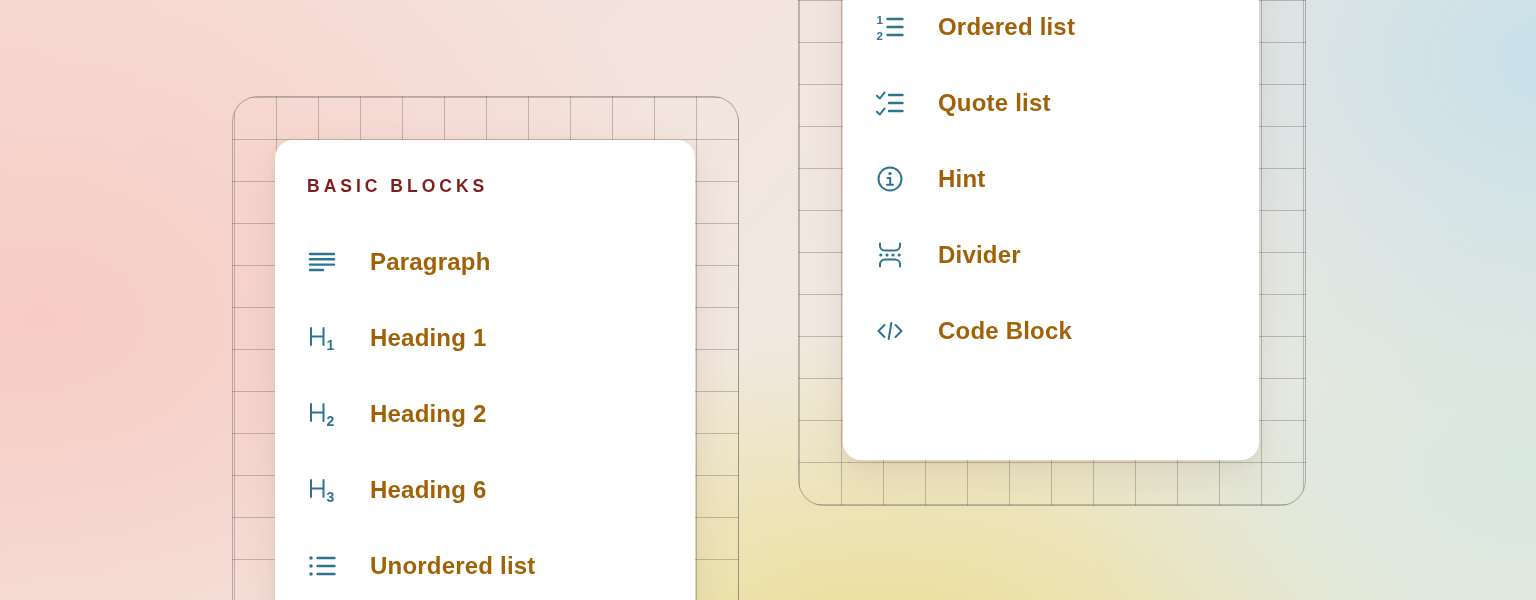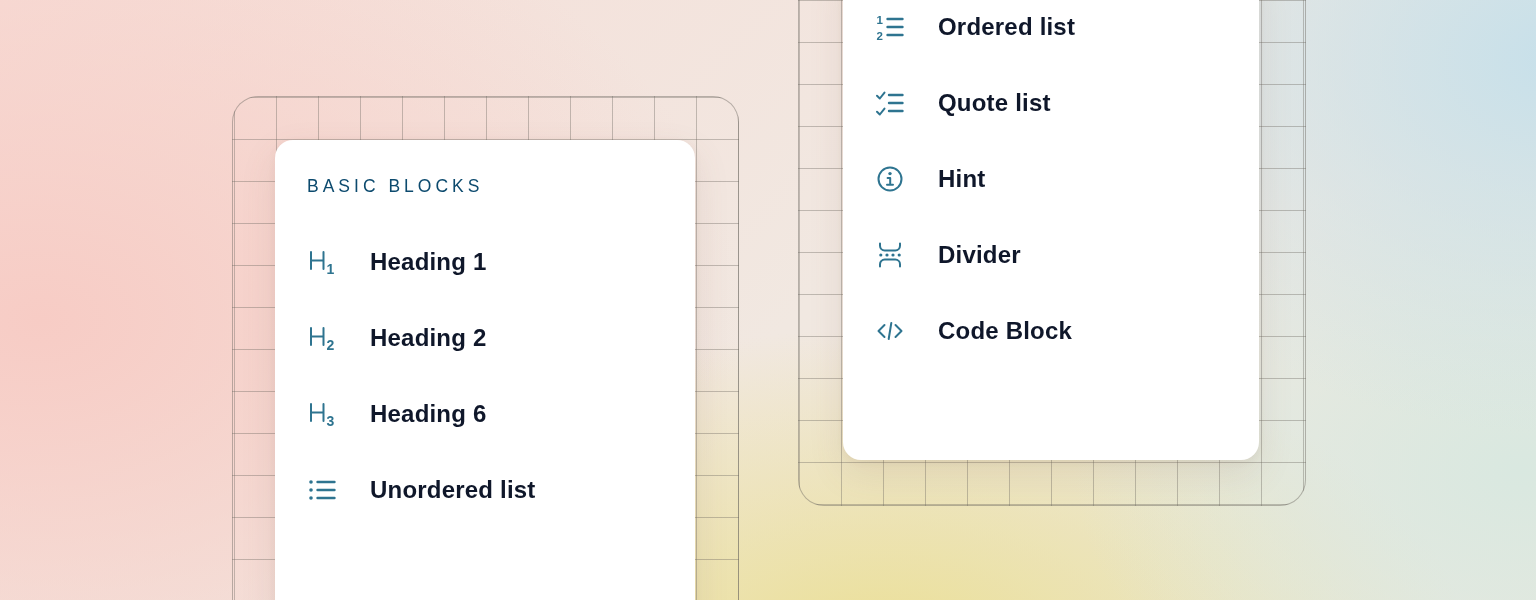--- a/index.html
+++ b/index.html
@@ -53,23 +53,23 @@
     width: 420px; height: 520px;
     padding: 36px 0 0 32px;
   }
   .panel-right {
     left: 843px; top: -44px;
     width: 416px; height: 504px;
     padding: 33px 0 0 32px;
   }
   .panel-header {
     font-size: 17.5px;
-    font-weight: 400;
+    font-weight: 700;
     letter-spacing: 4px;
-    color: #0c4a6e;
+    color: #7f1d1d;
     height: 20px;
     line-height: 20px;
     margin-bottom: 28px;
   }
   .menu-item {
     display: flex;
     align-items: center;
     height: 76px;
     cursor: pointer;
   }
@@ -91,36 +91,47 @@
   .menu-icon .thin { stroke-width: 2; }
   .menu-icon .fill { fill: #2e7490; stroke: none; }
   .menu-icon text {
     fill: #2e7490;
     font-family: "Liberation Sans", sans-serif;
     font-weight: 700;
   }
   .menu-label {
     font-size: 24px;
     font-weight: 600;
-    color: #0f172a;
+    color: #a16207;
     letter-spacing: 0.2px;
     white-space: nowrap;
   }
 </style>
 </head>
 <body>
 
 <div class="stage">
 
   <div class="grid grid-left"></div>
   <div class="grid grid-right"></div>
 
   <div class="panel panel-left">
     <div class="panel-header">BASIC BLOCKS</div>
 
+    <div class="menu-item">
+      <span class="menu-icon">
+        <svg viewBox="0 0 30 30">
+          <line class="stroke" x1="3" y1="7" x2="27" y2="7"></line>
+          <line class="stroke" x1="3" y1="12.3" x2="27" y2="12.3"></line>
+          <line class="stroke" x1="3" y1="17.6" x2="27" y2="17.6"></line>
+          <line class="stroke" x1="3" y1="23" x2="16" y2="23"></line>
+        </svg>
+      </span>
+      <span class="menu-label">Paragraph</span>
+    </div>
 
     <div class="menu-item">
       <span class="menu-icon">
         <svg viewBox="0 0 30 30">
           <path class="stroke thin" d="M4 5 V22 M16.5 5 V22 M4 13.5 H16.5"></path>
           <text x="19.5" y="27" font-size="14">1</text>
         </svg>
       </span>
       <span class="menu-label">Heading 1</span>
     </div>

